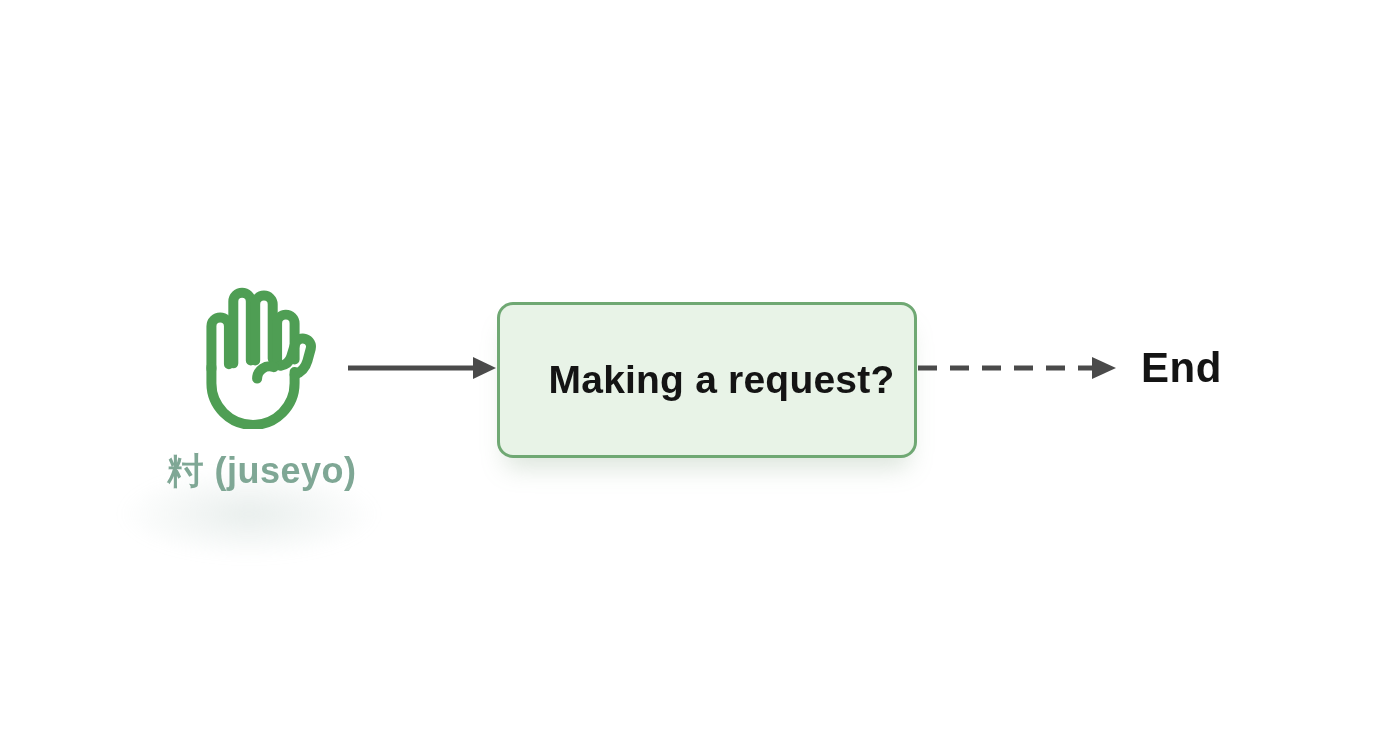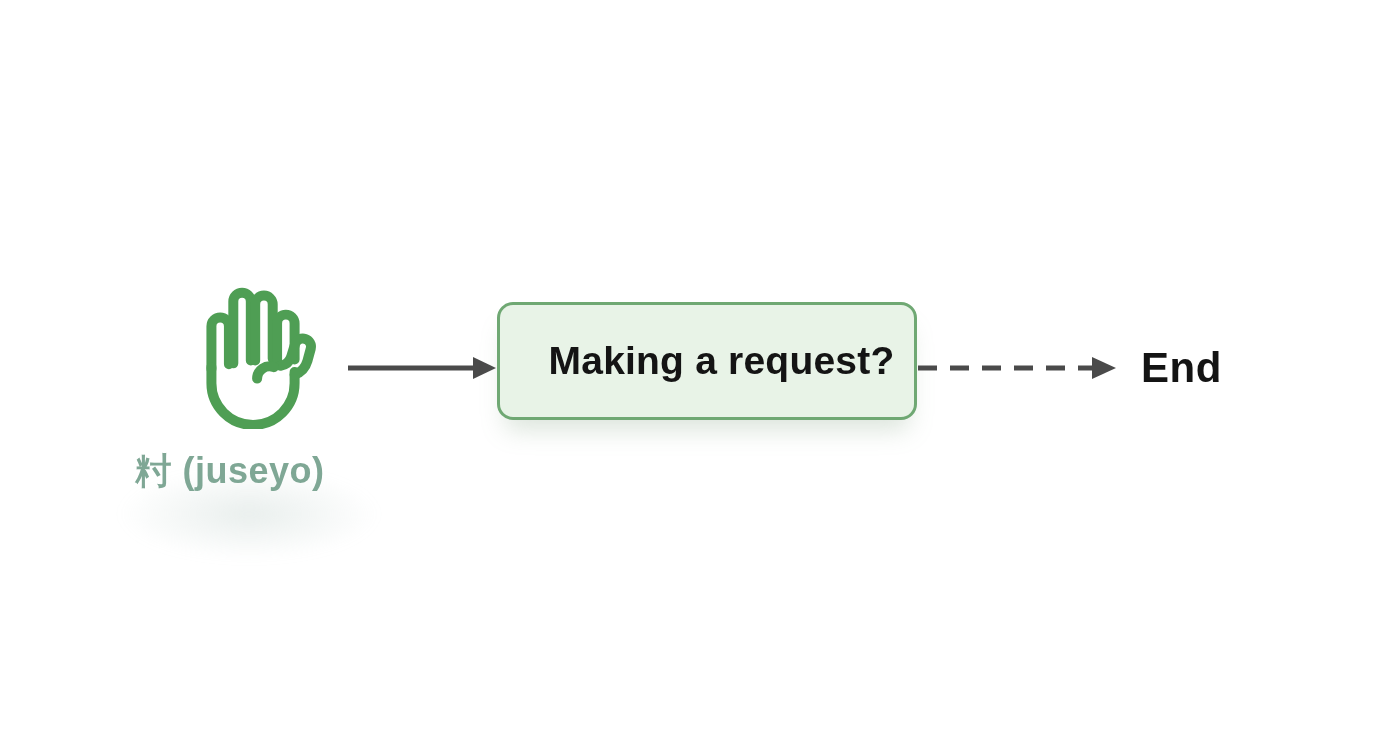--- a/index.html
+++ b/index.html
@@ -29,21 +29,21 @@
   }
   .hand-icon {
     position: absolute;
     left: 197px;
     top: 272px;
     width: 124px;
     height: 157px;
   }
   .start-label {
     position: absolute;
-    left: 100px;
+    left: 132px;
     top: 447px;
     width: 260px;
     text-align: center;
     font-size: 36px;
     font-weight: 700;
     letter-spacing: 0.5px;
     white-space: nowrap;
   }
   .arrow {
     position: absolute;
@@ -54,21 +54,21 @@
   }
   .dashed-arrow {
     left: 916px;
     top: 352px;
   }
   .decision-box {
     position: absolute;
     left: 497px;
     top: 302px;
     width: 420px;
-    height: 118px;
+    height: 156px;
     box-sizing: border-box;
     border: 3px solid;
     border-radius: 16px;
     display: flex;
     align-items: center;
     justify-content: center;
     font-size: 39px;
     font-weight: 700;
     letter-spacing: 0.2px;
     box-shadow: 0 18px 24px -8px rgba(130,160,130,0.28);

